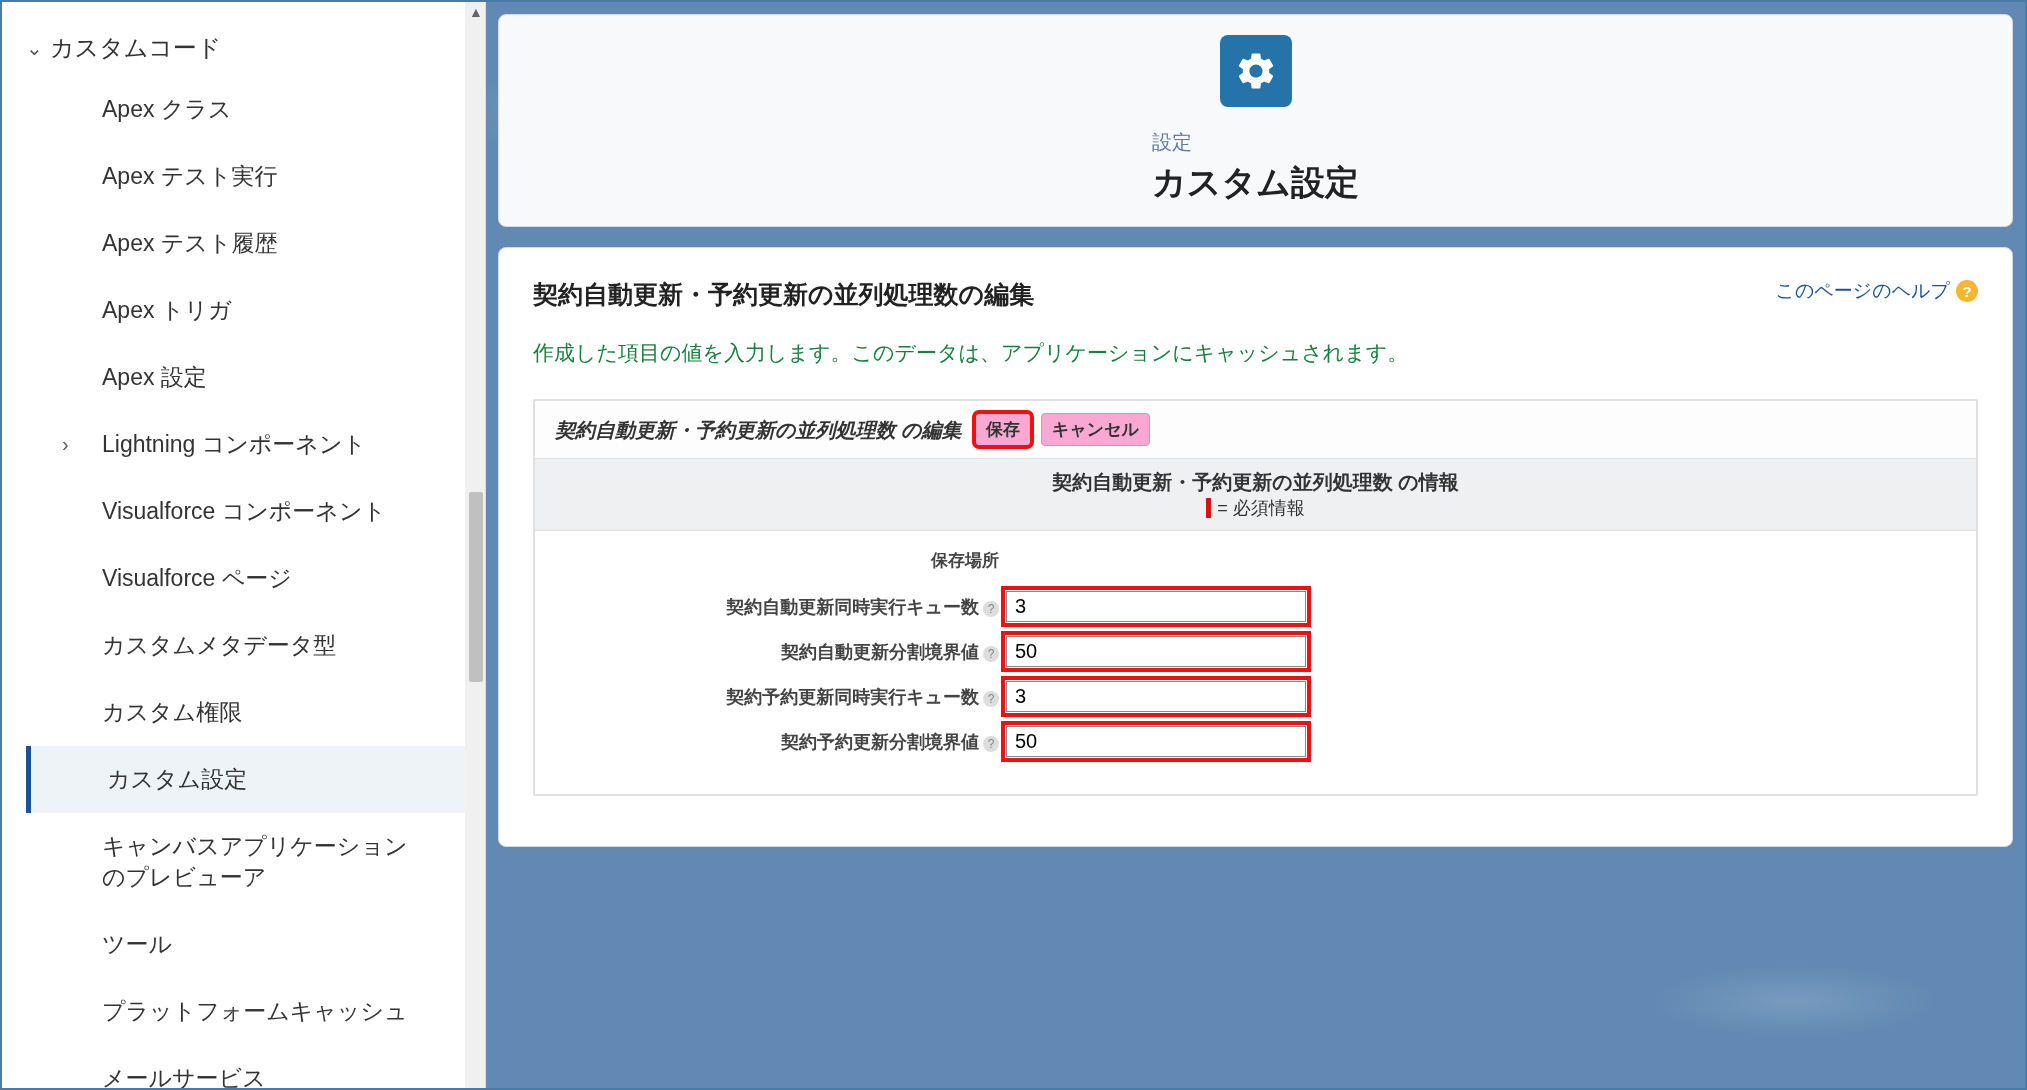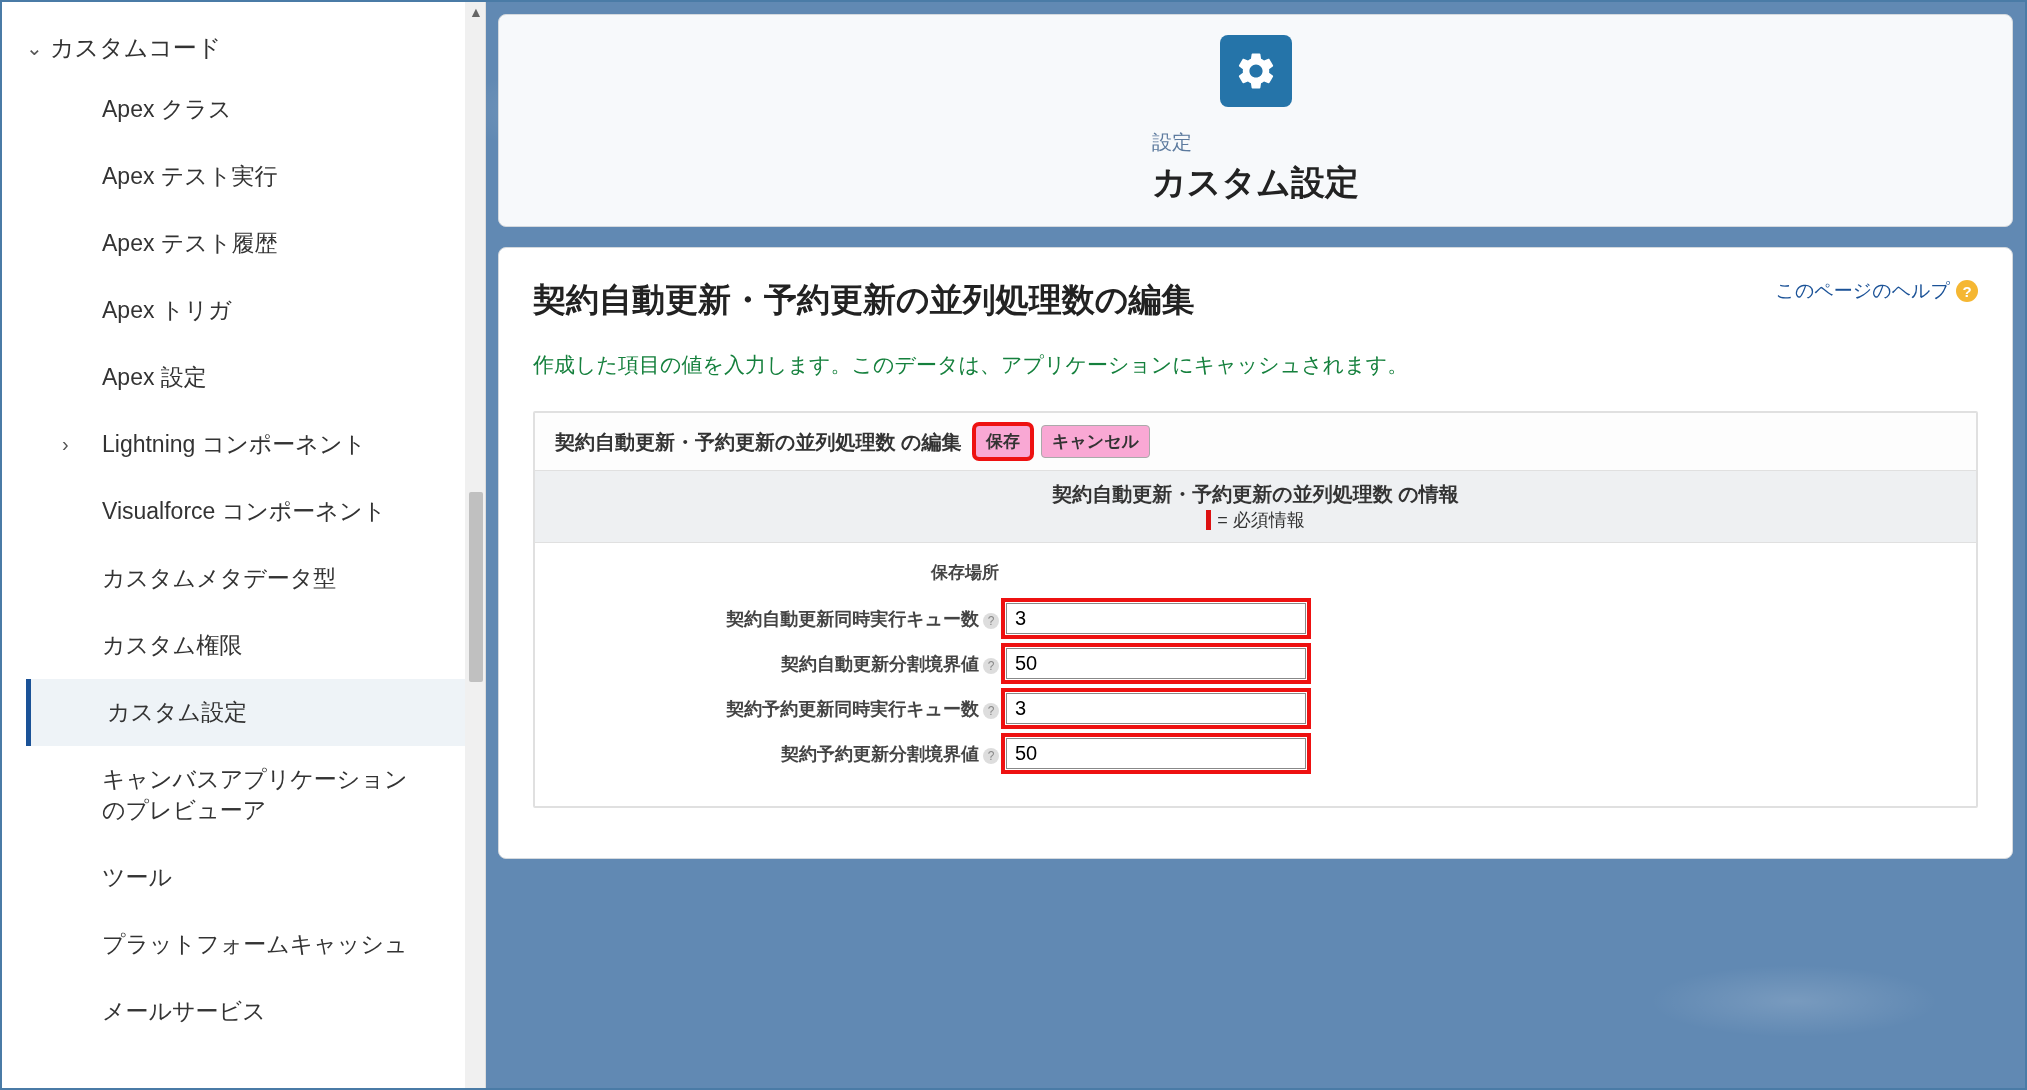--- a/index.html
+++ b/index.html
@@ -33,28 +33,28 @@
     }
     
     .header-card { background: #f7f9fb; border: 1px solid #d4d9de; border-radius: 8px; padding: 20px 28px; display: flex; align-items: center; gap: 22px; position: relative; z-index: 1; flex-direction: column;}
     .header-icon { width: 72px; height: 72px; background: #2574a9; border-radius: 8px; display: flex; align-items: center; justify-content: center; }
     .header-icon svg { width: 44px; height: 44px; fill: #fff; }
     .header-text .sub { font-size: 20px; color: #5c7a9e; }
     .header-text .title { font-size: 34px; font-weight: bold; color: #222; margin-top: 4px; }
     
     .content-card { background: #fff; border: 1px solid #d4d9de; border-radius: 8px; margin-top: 20px; padding: 30px 34px 50px; position: relative; z-index: 1;}
     .page-title-row { display: flex; justify-content: space-between; align-items: flex-start; }
-    .page-title { font-size: 33px; font-weight: bold; color: #222; text-align: right; }
+    .page-title { font-size: 25px; font-weight: bold; color: #222; text-align: right; }
     .help-link { font-size: 19px; color: #1b5297; display: flex; align-items: center; gap: 6px; }
     .help-icon { width: 22px; height: 22px; border-radius: 50%; background: #f5b733; color: #fff; display: inline-flex; align-items: center; justify-content: center; font-weight: bold; font-size: 15px; }
     .page-desc { font-size: 21px; color: #15803d; margin-top: 28px; }
     
     .form-box { border: 2px solid #e0e0e0; border-radius: 2px; margin-top: 32px; background: #fff; }
     .form-header { display: flex; align-items: center; padding: 12px 20px; border-bottom: 1px solid #e0e0e0; background: #fdfdfd; }
-    .form-header-title { font-size: 20px; font-weight: bold; width: 420px; line-height: 1.4; }
+    .form-header-title { font-size: 20px; font-weight: bold; width: 420px; line-height: 1.4; font-style: italic; }
     .btn-group { display: flex; gap: 10px; }
     .btn { background: #f9a8d4; border: 1px solid #aaa; border-radius: 4px; padding: 4px 10px; font-size: 17px; font-weight: bold; cursor: pointer; color: #333; }
     .btn.highlight { outline: 4px solid #e11; outline-offset: -1px;}
     
     .section-bar { background: #eef0f2; padding: 10px 20px; display: flex; justify-content: space-between; align-items: center; border-bottom: 1px solid #e0e0e0; flex-direction: column; }
     .section-title { font-size: 20px; font-weight: bold; }
     .required-note { font-size: 18px; display: flex; align-items: center; gap: 6px; color: #333;}
     .required-bar { display: inline-block; width: 5px; height: 20px; background: #d11; }
     
     .form-body { padding: 14px 20px 24px; }
@@ -81,20 +81,21 @@
         <div class="nav-item">Apex クラス</div>
         <div class="nav-item">Apex テスト実行</div>
         <div class="nav-item">Apex テスト履歴</div>
         <div class="nav-item">Apex トリガ</div>
         <div class="nav-item">Apex 設定</div>
         <div class="nav-item sub">
           <span class="chevron">›</span>
           <span>Lightning コンポーネント</span>
         </div>
         <div class="nav-item">Visualforce コンポーネント</div>
+        <div class="nav-item">Visualforce ページ</div>
         <div class="nav-item">カスタムメタデータ型</div>
         <div class="nav-item">カスタム権限</div>
         <div class="nav-item active">カスタム設定</div>
         <div class="nav-item" style="padding-right:60px;">キャンバスアプリケーションのプレビューア</div>
         <div class="nav-item">ツール</div>
         <div class="nav-item">プラットフォームキャッシュ</div>
         <div class="nav-item">メールサービス</div>
 
       </div>
     </div>

